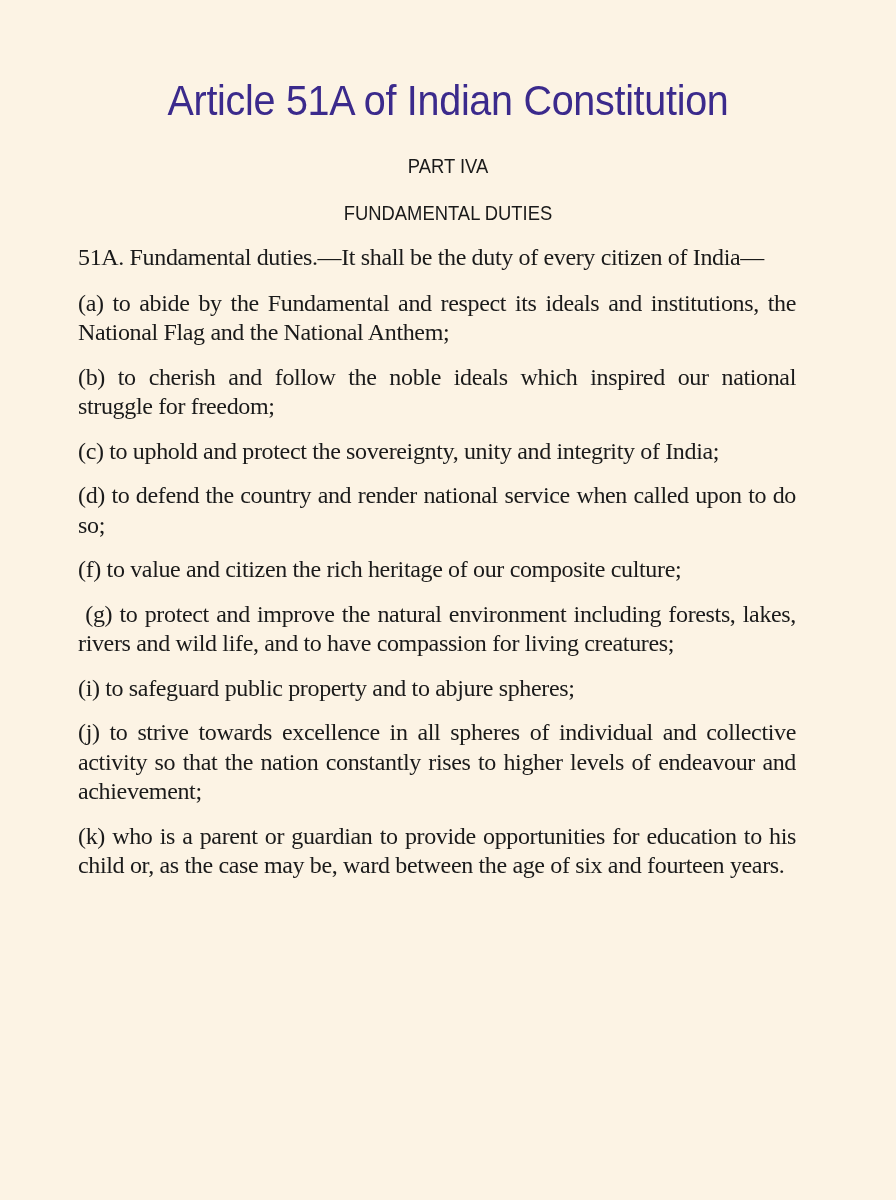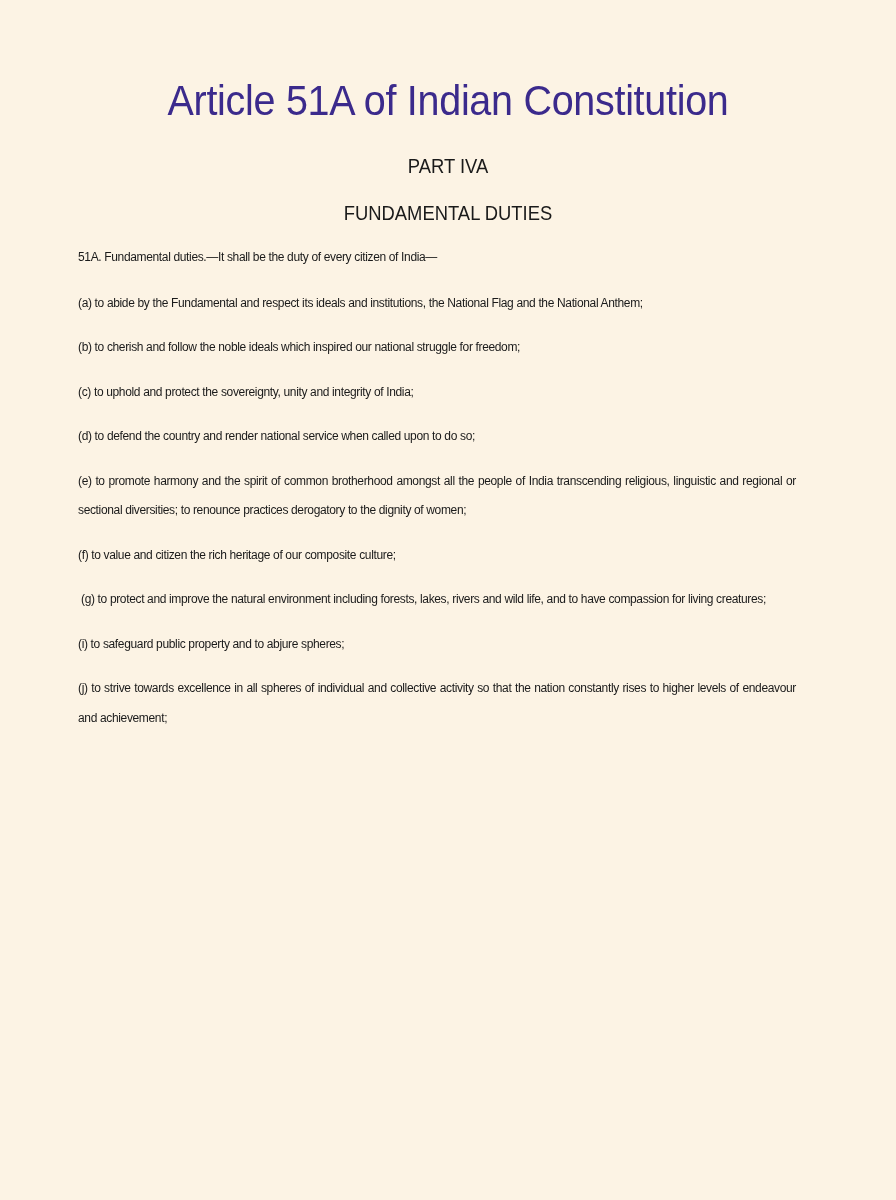--- a/index.html
+++ b/index.html
@@ -46,43 +46,44 @@
     }
     .part { top: 153px; }
     .heading { top: 200px; }
     .body {
       position: absolute;
       left: 78px;
       width: 718px;
       top: 243px;
     }
     .para {
-      font-size: 12px;
+      font-size: 24px;
       line-height: 29.5px;
       text-align: justify;
       margin: 0 0 15px 0;
       letter-spacing: -0.35px;
       word-spacing: 0px;
+      font-family: Liberation Serif, serif;
     }
     .para.intro { margin-bottom: 16px; }
     .para.indent-space::before { content: "\00a0"; }
   </style>
 </head>
 <body>
 
 <div class="page">
   <div class="title">Article 51A of Indian Constitution</div>
   <div class="subhead part">PART IVA</div>
   <div class="subhead heading">FUNDAMENTAL DUTIES</div>
 
   <div class="body">
     <p class="para intro">51A. Fundamental duties.—It shall be the duty of every citizen of India—</p>
     <p class="para">(a) to abide by the Fundamental and respect its ideals and institutions, the National Flag and the National Anthem;</p>
     <p class="para">(b) to cherish and follow the noble ideals which inspired our national struggle for freedom;</p>
     <p class="para">(c) to uphold and protect the sovereignty, unity and integrity of India;</p>
     <p class="para">(d) to defend the country and render national service when called upon to do so;</p>
-    <p class="para">(e) to promote harmony and the spirit of common brotherhood amongst all the people of India transcending religious, linguistic and regional or sectional diversities; to renounce practices derogatory to the dignity of women;</p>
     <p class="para">(f) to value and citizen the rich heritage of our composite culture;</p>
     <p class="para indent-space">(g) to protect and improve the natural environment including forests, lakes, rivers and wild life, and to have compassion for living creatures;</p>
     <p class="para">(i) to safeguard public property and to abjure spheres;</p>
     <p class="para">(j) to strive towards excellence in all spheres of individual and collective activity so that the nation constantly rises to higher levels of endeavour and achievement;</p>
+    <p class="para">(k) who is a parent or guardian to provide opportunities for education to his child or, as the case may be, ward between the age of six and fourteen years.</p>
   </div>
 </div>
 
 </body></html>

